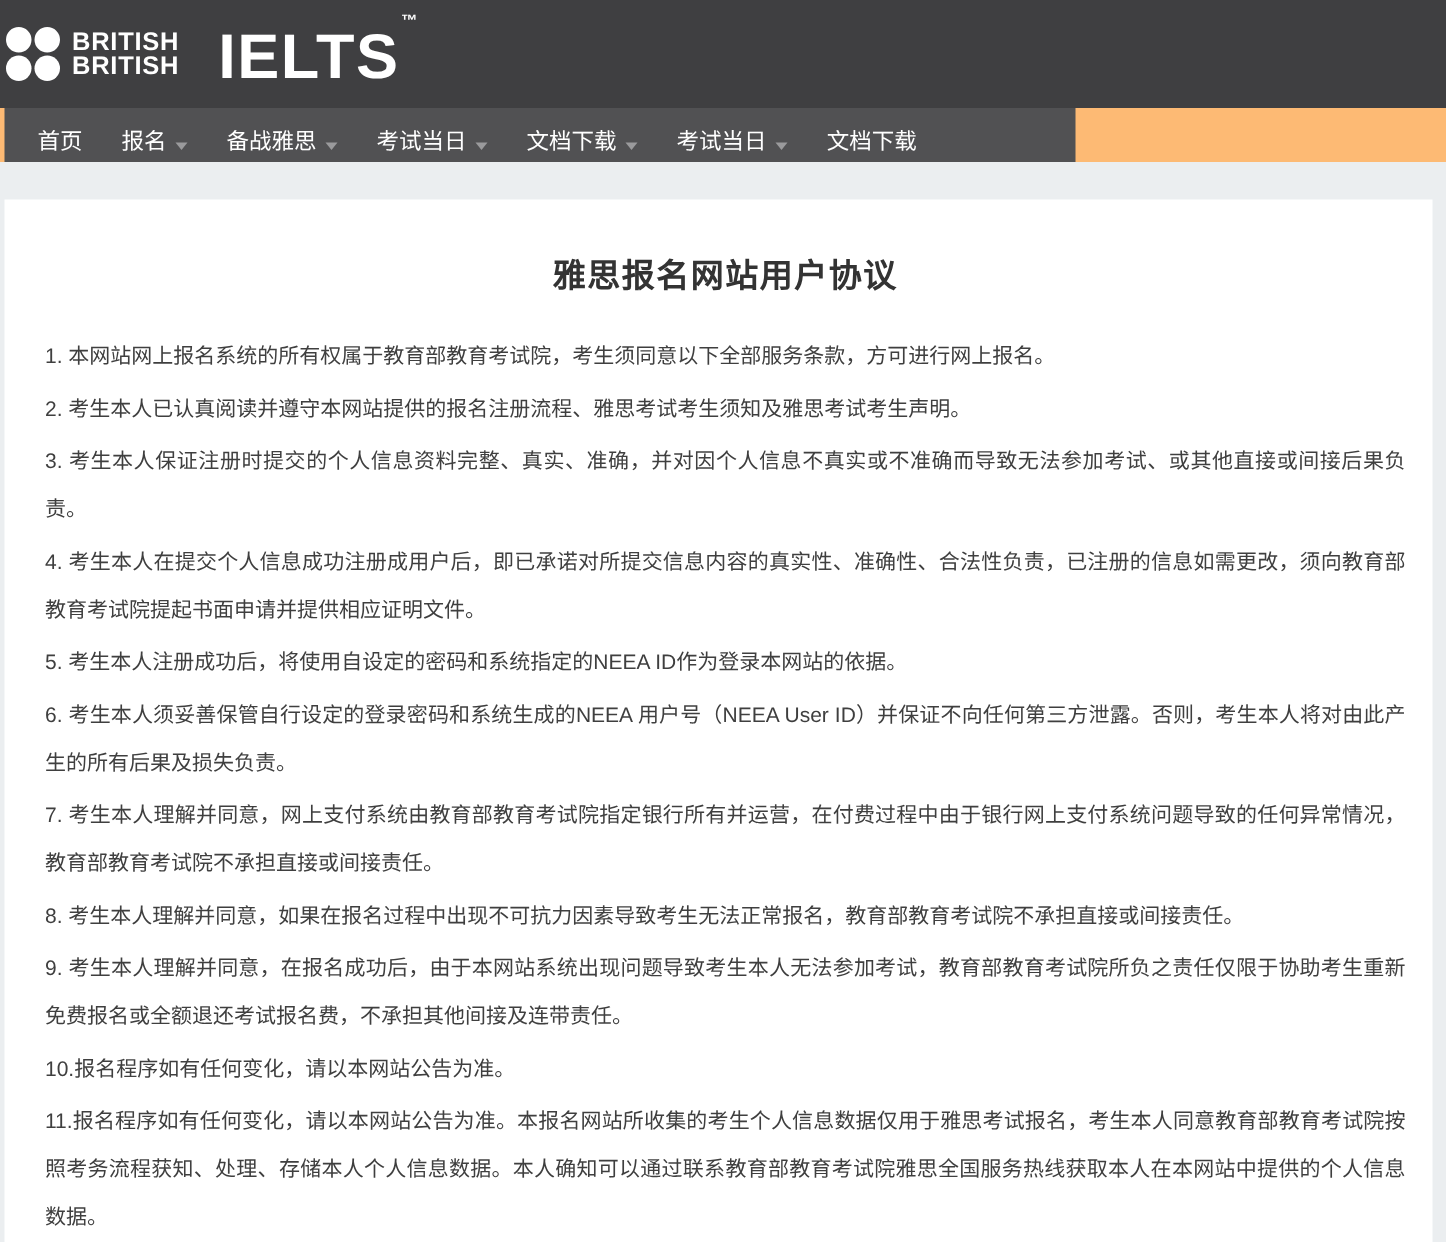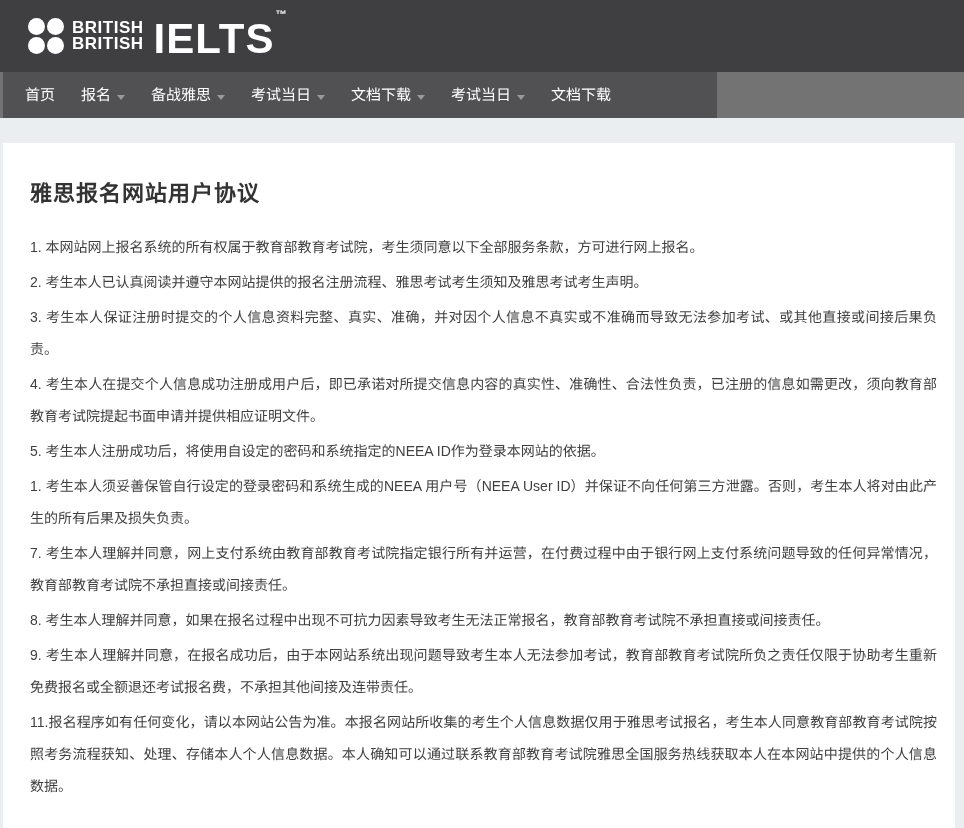--- a/index.html
+++ b/index.html
@@ -8,43 +8,43 @@
     font-family: "Liberation Sans", sans-serif;
     background: #ebeef0;
     color: #3f3f3f;
   }
   
   .site-header {
     height: 72px;
     background: #3f3f41;
     display: flex;
     align-items: center;
-    padding-left: 28px;
+    padding-left: 4px;
   }
   .bc-logo { display: flex; align-items: center; }
   .bc-dots {
     width: 37px; height: 37px;
     display: grid;
     grid-template-columns: 17px 17px;
     grid-template-rows: 17px 17px;
     gap: 2px;
     margin-right: 7px;
   }
   .bc-dots span { width: 17px; height: 17px; border-radius: 50%; background: #ffffff; }
   .bc-text {
     color: #fff; font-weight: bold; font-size: 17px; line-height: 16px;
     letter-spacing: 0.5px;
   }
   .ielts-brand {
     color: #fff; font-weight: bold; font-size: 42px; line-height: 42px;
-    margin-left: 10px; letter-spacing: 1px; position: relative;
+    margin-left: 26px; letter-spacing: 1px; position: relative;
   }
   .ielts-brand sup { font-size: 11px; font-weight: bold; position: relative; top: -20px; left: 1px; }
   
-  .nav-band { height: 46px; background: #737373; }
+  .nav-band { height: 36px; background: #fdba74; }
   .nav-strip {
     height: 46px; width: 714px; margin-left: 3px;
     background: #515153;
     display: flex; align-items: center;
     padding-left: 9px;
   }
   .nav-item {
     color: #fff; font-size: 15px;
     padding: 0 13px;
     height: 46px; line-height: 46px;
@@ -60,20 +60,21 @@
   }
   
   .page-gap { height: 25px; background: #ebeef0; }
   .content-card {
     background: #ffffff;
     margin-left: 3px; margin-right: 9px;
     min-height: 660px;
     padding: 32px 18px 40px 27px;
   }
   .agreement-title {
+    text-align: center;
     font-size: 22px; font-weight: bold; color: #333;
     margin-bottom: 24px;
     letter-spacing: 1px;
   }
   .agreement-body p {
     font-size: 14px; color: #3f3f3f;
     line-height: 32px;
     margin: 3px 0;
     text-align: justify;
   }
@@ -134,20 +135,21 @@
 
 <main class="content-card">
   <h1 class="agreement-title">雅思报名网站用户协议</h1>
 
   <div class="agreement-body">
     <p>1. 本网站网上报名系统的所有权属于教育部教育考试院，考生须同意以下全部服务条款，方可进行网上报名。</p>
     <p>2. 考生本人已认真阅读并遵守本网站提供的报名注册流程、雅思考试考生须知及雅思考试考生声明。</p>
     <p>3. 考生本人保证注册时提交的个人信息资料完整、真实、准确，并对因个人信息不真实或不准确而导致无法参加考试、或其他直接或间接后果负责。</p>
     <p>4. 考生本人在提交个人信息成功注册成用户后，即已承诺对所提交信息内容的真实性、准确性、合法性负责，已注册的信息如需更改，须向教育部教育考试院提起书面申请并提供相应证明文件。</p>
     <p>5. 考生本人注册成功后，将使用自设定的密码和系统指定的NEEA ID作为登录本网站的依据。</p>
-    <p>1. 考生本人须妥善保管自行设定的登录密码和系统生成的NEEA 用户号（NEEA User ID）并保证不向任何第三方泄露。否则，考生本人将对由此产生的所有后果及损失负责。</p>
+    <p>6. 考生本人须妥善保管自行设定的登录密码和系统生成的NEEA 用户号（NEEA User ID）并保证不向任何第三方泄露。否则，考生本人将对由此产生的所有后果及损失负责。</p>
     <p>7. 考生本人理解并同意，网上支付系统由教育部教育考试院指定银行所有并运营，在付费过程中由于银行网上支付系统问题导致的任何异常情况，教育部教育考试院不承担直接或间接责任。</p>
     <p>8. 考生本人理解并同意，如果在报名过程中出现不可抗力因素导致考生无法正常报名，教育部教育考试院不承担直接或间接责任。</p>
     <p>9. 考生本人理解并同意，在报名成功后，由于本网站系统出现问题导致考生本人无法参加考试，教育部教育考试院所负之责任仅限于协助考生重新免费报名或全额退还考试报名费，不承担其他间接及连带责任。</p>
+    <p>10.报名程序如有任何变化，请以本网站公告为准。</p>
     <p>11.报名程序如有任何变化，请以本网站公告为准。本报名网站所收集的考生个人信息数据仅用于雅思考试报名，考生本人同意教育部教育考试院按照考务流程获知、处理、存储本人个人信息数据。本人确知可以通过联系教育部教育考试院雅思全国服务热线获取本人在本网站中提供的个人信息数据。</p>
   </div>
 
 </main>
 
 </body></html>

